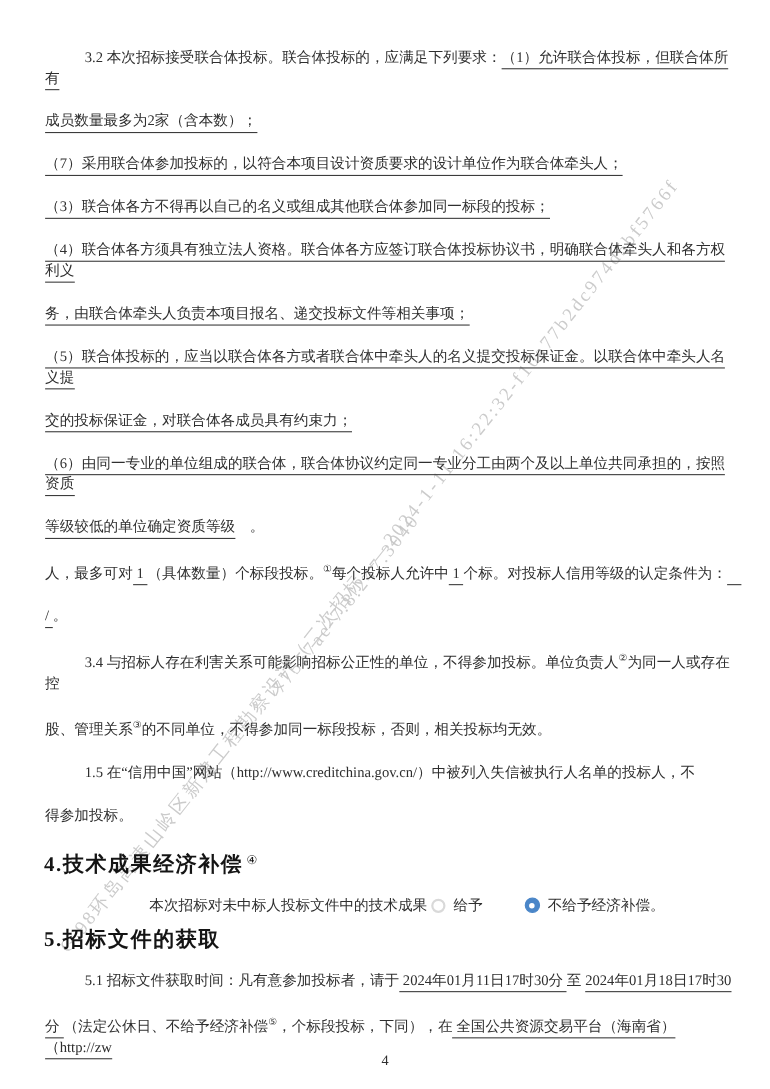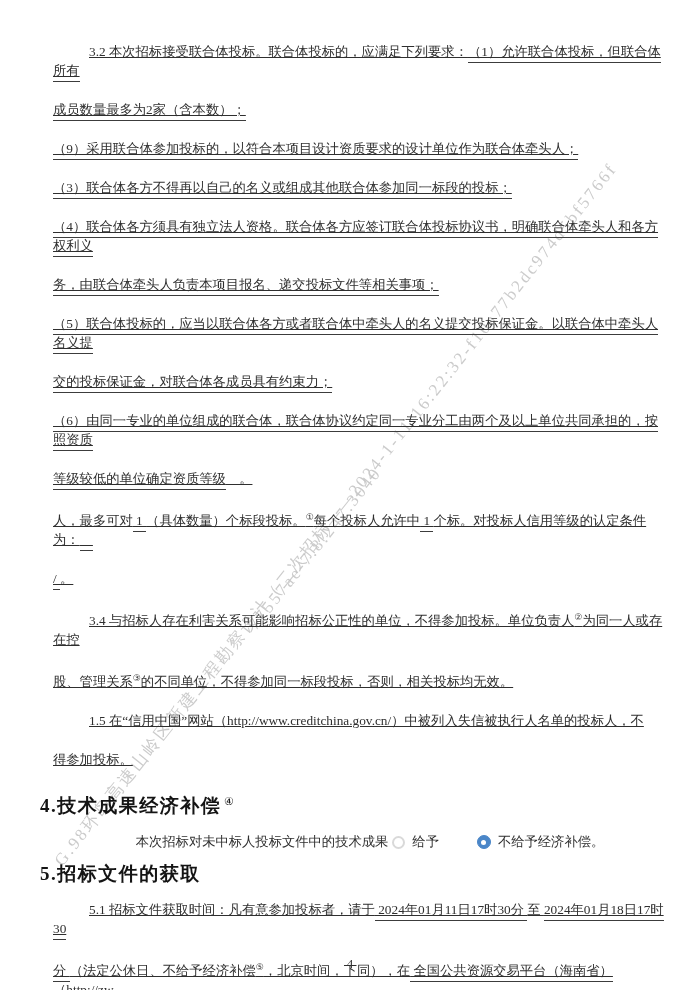--- a/index.html
+++ b/index.html
@@ -9,21 +9,21 @@
   }
   #watermark-layer{position:absolute;left:0;top:0;width:700px;height:990px;z-index:0;}
   .wm{
     position:absolute;white-space:nowrap;transform-origin:0 50%;
     transform:rotate(-51.5deg);font-size:17px;letter-spacing:2.5px;
     color:#c6c6c6;opacity:.9;
   }
   #wm1{left:58px;top:852px;}
   #wm2{left:252px;top:618px;}
   #doc{position:absolute;left:40px;top:42px;width:630px;z-index:1;font-size:13.3px;}
-  .tline{line-height:19px;margin:0 0 20px 13px;text-decoration:underline;}
+  .tline{line-height:19px;margin:0 0 20px 1px;}
   .tline.indent{text-indent:36px;}
   .u{border-bottom:1px solid #3c3c3c;padding-bottom:3px;}
   .sup{font-size:9px;vertical-align:5px;letter-spacing:0;}
   .heading{
     font-size:19px;font-weight:bold;color:#141414;line-height:24px;
     margin:0 0 14px 0;letter-spacing:1.5px;
   }
   .heading .hsup{font-size:11px;vertical-align:7px;font-weight:normal;letter-spacing:0;}
   .radio-row{
     display:flex;align-items:center;margin:0 0 10px 30px;line-height:20px;height:20px;justify-content:center;
@@ -47,21 +47,21 @@
 <body>
 
 <div id="watermark-layer">
   <div class="wm" id="wm1">G.98环岛高速山岭区新建工程勘察设计（二次招标——2024-1-11 16:22:32-f10a77b2dc974d5bf5766f</div>
   <div class="wm" id="wm2">77557ae-7.8.247.3040</div>
 </div>
 
 <div id="doc">
     <div class="tline indent"><span>3.2 本次招标接受联合体投标。联合体投标的，应满足下列要求：</span><span class="u">（1）允许联合体投标，但联合体所有</span></div>
     <div class="tline"><span class="u">成员数量最多为2家（含本数）；</span></div>
-    <div class="tline"><span class="u">（9）采用联合体参加投标的，以符合本项目设计资质要求的设计单位作为联合体牵头人；</span></div>
+    <div class="tline"><span class="u">（7）采用联合体参加投标的，以符合本项目设计资质要求的设计单位作为联合体牵头人；</span></div>
     <div class="tline"><span class="u">（3）联合体各方不得再以自己的名义或组成其他联合体参加同一标段的投标；</span></div>
     <div class="tline"><span class="u">（4）联合体各方须具有独立法人资格。联合体各方应签订联合体投标协议书，明确联合体牵头人和各方权利义</span></div>
     <div class="tline"><span class="u">务，由联合体牵头人负责本项目报名、递交投标文件等相关事项；</span></div>
     <div class="tline"><span class="u">（5）联合体投标的，应当以联合体各方或者联合体中牵头人的名义提交投标保证金。以联合体中牵头人名义提</span></div>
     <div class="tline"><span class="u">交的投标保证金，对联合体各成员具有约束力；</span></div>
     <div class="tline"><span class="u">（6）由同一专业的单位组成的联合体，联合体协议约定同一专业分工由两个及以上单位共同承担的，按照资质</span></div>
     <div class="tline"><span class="u">等级较低的单位确定资质等级</span><span>　。</span></div>
     <div class="tline"><span>人，最多可对</span><span class="u"> 1 </span><span>（具体数量）个标段投标。</span><span class="sup">①</span><span>每个投标人允许中</span><span class="u"> 1 </span><span>个标。对投标人信用等级的认定条件为：</span><span class="u">　</span></div>
     <div class="tline"><span class="u">/ </span><span>。</span></div>
     <div class="tline indent"><span>3.4 与招标人存在利害关系可能影响招标公正性的单位，不得参加投标。单位负责人</span><span class="sup">②</span><span>为同一人或存在控</span></div>
@@ -77,16 +77,16 @@
         <span>给予</span>
       </span>
       <span class="opt-gap2"></span>
       <span class="radio-option">
         <span class="radio checked"></span>
         <span>不给予经济补偿。</span>
       </span>
     </div>
     <div class="heading"><span>5.招标文件的获取</span></div>
     <div class="tline indent"><span>5.1 招标文件获取时间：凡有意参加投标者，请于</span><span class="u"> 2024年01月11日17时30分 </span><span> 至 </span><span class="u"> 2024年01月18日17时30</span></div>
-    <div class="tline"><span class="u">分 </span><span>（法定公休日、不给予经济补偿</span><span class="sup">⑤</span><span>，北京时间，下同），在</span><span class="u"> 全国公共资源交易平台（海南省）（http://zw</span></div>
+    <div class="tline"><span class="u">分 </span><span>（法定公休日、不给予经济补偿</span><span class="sup">⑤</span><span>，个标段投标，下同），在</span><span class="u"> 全国公共资源交易平台（海南省）（http://zw</span></div>
   </div>
 
 <div id="page-footer">4</div>
 
 </body></html>

